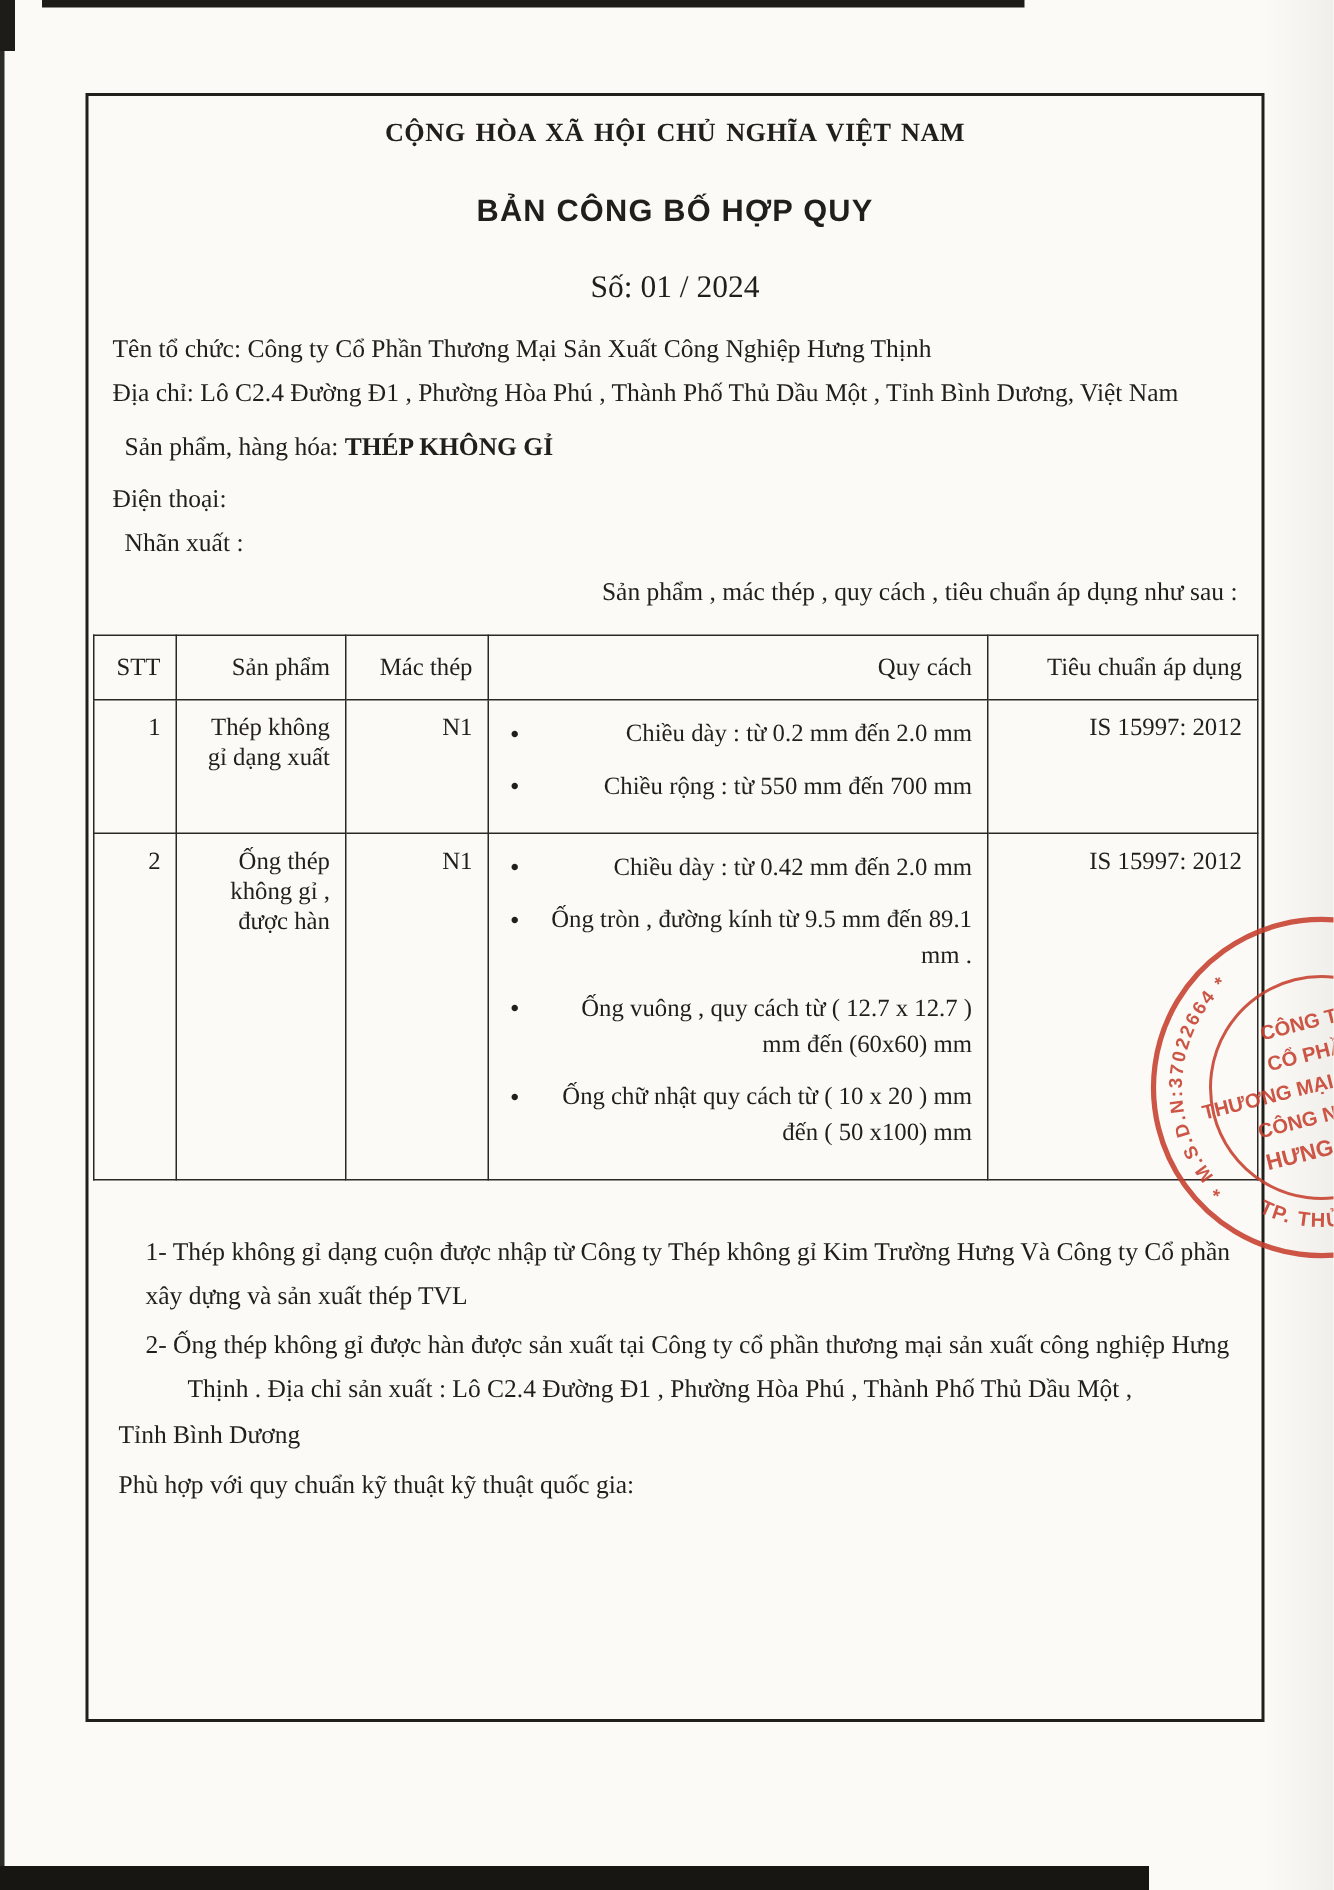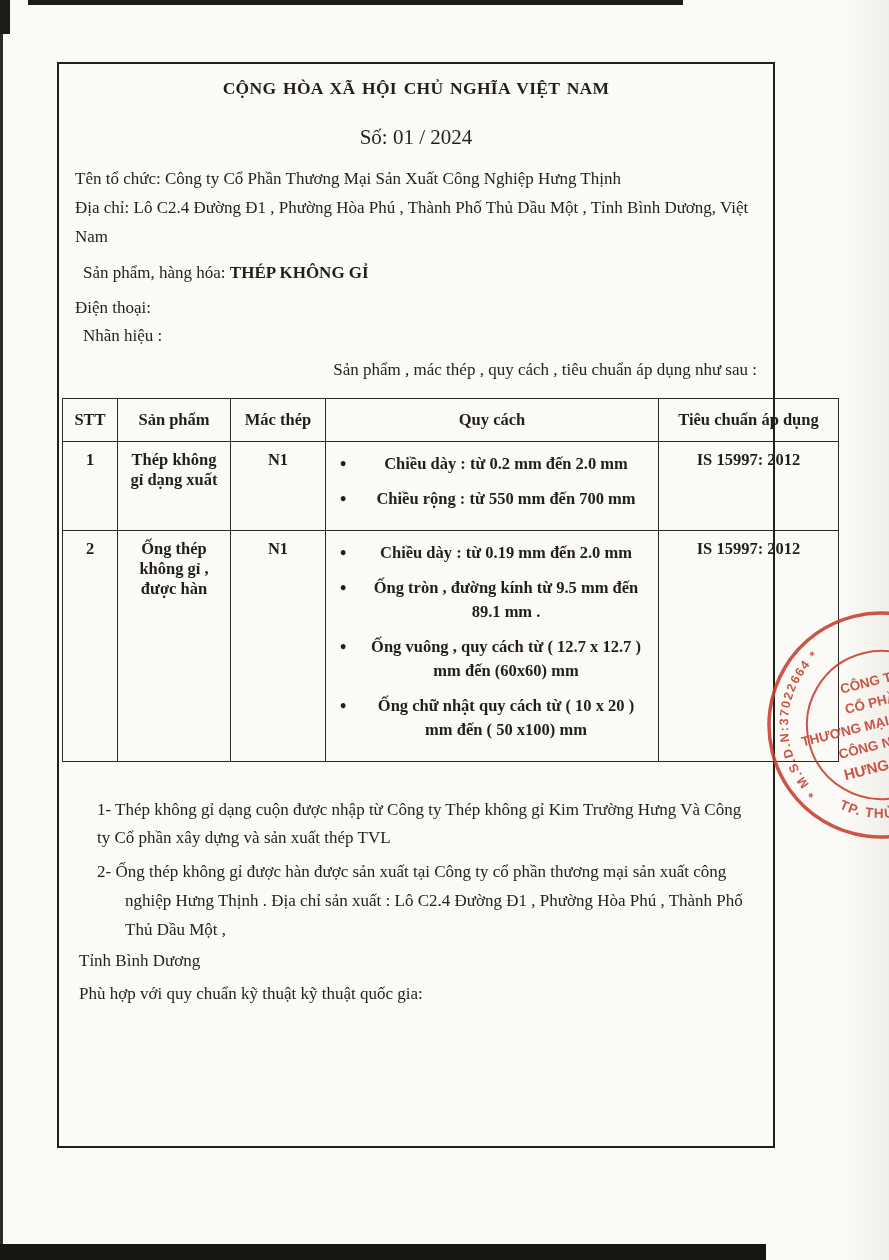--- a/index.html
+++ b/index.html
@@ -12,21 +12,21 @@
   
   .scan-left   { position:absolute; left:0; top:0; width:3px; height:1260px; background:#2b2b28; }
   .scan-top    { position:absolute; left:28px; top:0; width:655px; height:5px; background:#1d1c19; }
   .scan-corner { position:absolute; left:0; top:0; width:10px; height:34px; background:#1d1c19; }
   .scan-bottom { position:absolute; left:0; bottom:0; width:766px; height:16px; background:#171613; }
   .scan-right-shade { position:absolute; right:0; top:0; width:46px; height:1260px;
     background:linear-gradient(to right, rgba(60,55,45,0), rgba(60,55,45,0.06)); }
 
   
   .frame {
-    position:absolute; left:57px; top:62px; width:718px; height:1086px;
+    position:absolute; left:57px; top:62px; width:786px; height:1086px;
     border:2px solid #211f1a; box-sizing:border-box;
     padding:14px 16px 0 16px;
   }
   .center { text-align:center; }
   .nat-header { font-size:17.5px; font-weight:bold; letter-spacing:.3px; word-spacing:2px; }
   .nat-motto-wrap { margin-top:4px; }
   .nat-motto {
     display:inline-block; font-size:16.5px; font-weight:bold; word-spacing:2px;
     border-bottom:2px solid #211f1a; padding:0 4px 3px 30px;
   }
@@ -44,21 +44,21 @@
   .brand-line { margin-left:8px; }
   .intro-line { margin-top:5px; margin-left:8px;text-align:right; }
 
   table.spec {
     border-collapse:collapse; table-layout:fixed;
     width:776px; margin:13px 0 0 -13px;
     font-size:16.5px;
   }
   table.spec th, table.spec td {
     border:1.5px solid #2a2824; vertical-align:top;
-    padding:8px 10px; font-weight:bold; text-align:center;
+    padding:8px 10px; font-weight:normal; text-align:right;
   }
   table.spec th { height:26px; vertical-align:middle; }
   th.c-stt, td.c-stt { text-align:center; }
   td.c-mac { padding-left:18px; }
   ul.bullets { list-style:none; margin:2px 0 0 0; padding:0; }
   ul.bullets li { position:relative; padding-left:28px; margin:0 0 11px 0; line-height:1.45; }
   ul.bullets li::before { content:"•"; position:absolute; left:4px; top:-1px; font-size:18px; }
 
   .notes { margin-top:34px; }
   .note1 { margin-left:22px; }
@@ -85,27 +85,28 @@
 <div class="scan-left"></div>
 <div class="scan-top"></div>
 <div class="scan-corner"></div>
 <div class="scan-bottom"></div>
 <div class="scan-right-shade"></div>
 
 <div class="frame">
 
   <div class="center nat-header">CỘNG HÒA XÃ HỘI CHỦ NGHĨA VIỆT NAM</div>
 
+  <div class="center doc-title">BẢN CÔNG BỐ HỢP QUY</div>
   <div class="center doc-number">Số: 01 / 2024</div>
 
   <p class="para org-line">Tên tổ chức: Công ty Cổ Phần Thương Mại Sản Xuất Công Nghiệp Hưng Thịnh</p>
   <p class="para">Địa chỉ: Lô C2.4 Đường Đ1 , Phường Hòa Phú , Thành Phố Thủ Dầu Một , Tỉnh Bình Dương, Việt Nam</p>
   <p class="para product-line"><span>Sản phẩm, hàng hóa: </span><b>THÉP KHÔNG GỈ</b></p>
   <p class="para phone-line">Điện thoại:</p>
-  <p class="para brand-line">Nhãn hiệu :</p>
+  <p class="para brand-line">Nhãn xuất :</p>
   <p class="para intro-line">Sản phẩm , mác thép , quy cách , tiêu chuẩn áp dụng như sau :</p>
 
   <table class="spec">
     <colgroup>
       <col style="width:55px">
         <col style="width:113px">
         <col style="width:95px">
         <col style="width:333px">
         <col style="width:180px">
     </colgroup>
@@ -128,21 +129,21 @@
         </ul>
       </td>
       <td>IS 15997: 2012</td>
     </tr>
     <tr>
       <td class="c-stt">2</td>
       <td>Ống thép không gỉ , được hàn</td>
       <td class="c-mac">N1</td>
       <td>
         <ul class="bullets">
-          <li>Chiều dày : từ 0.19 mm đến 2.0 mm</li>
+          <li>Chiều dày : từ 0.42 mm đến 2.0 mm</li>
           <li>Ống tròn , đường kính từ 9.5 mm đến 89.1 mm .</li>
           <li>Ống vuông , quy cách từ ( 12.7 x 12.7 ) mm đến (60x60) mm</li>
           <li>Ống chữ nhật quy cách từ ( 10 x 20 ) mm đến ( 50 x100) mm</li>
         </ul>
       </td>
       <td>IS 15997: 2012</td>
     </tr>
   </tbody>
     </table>
 

